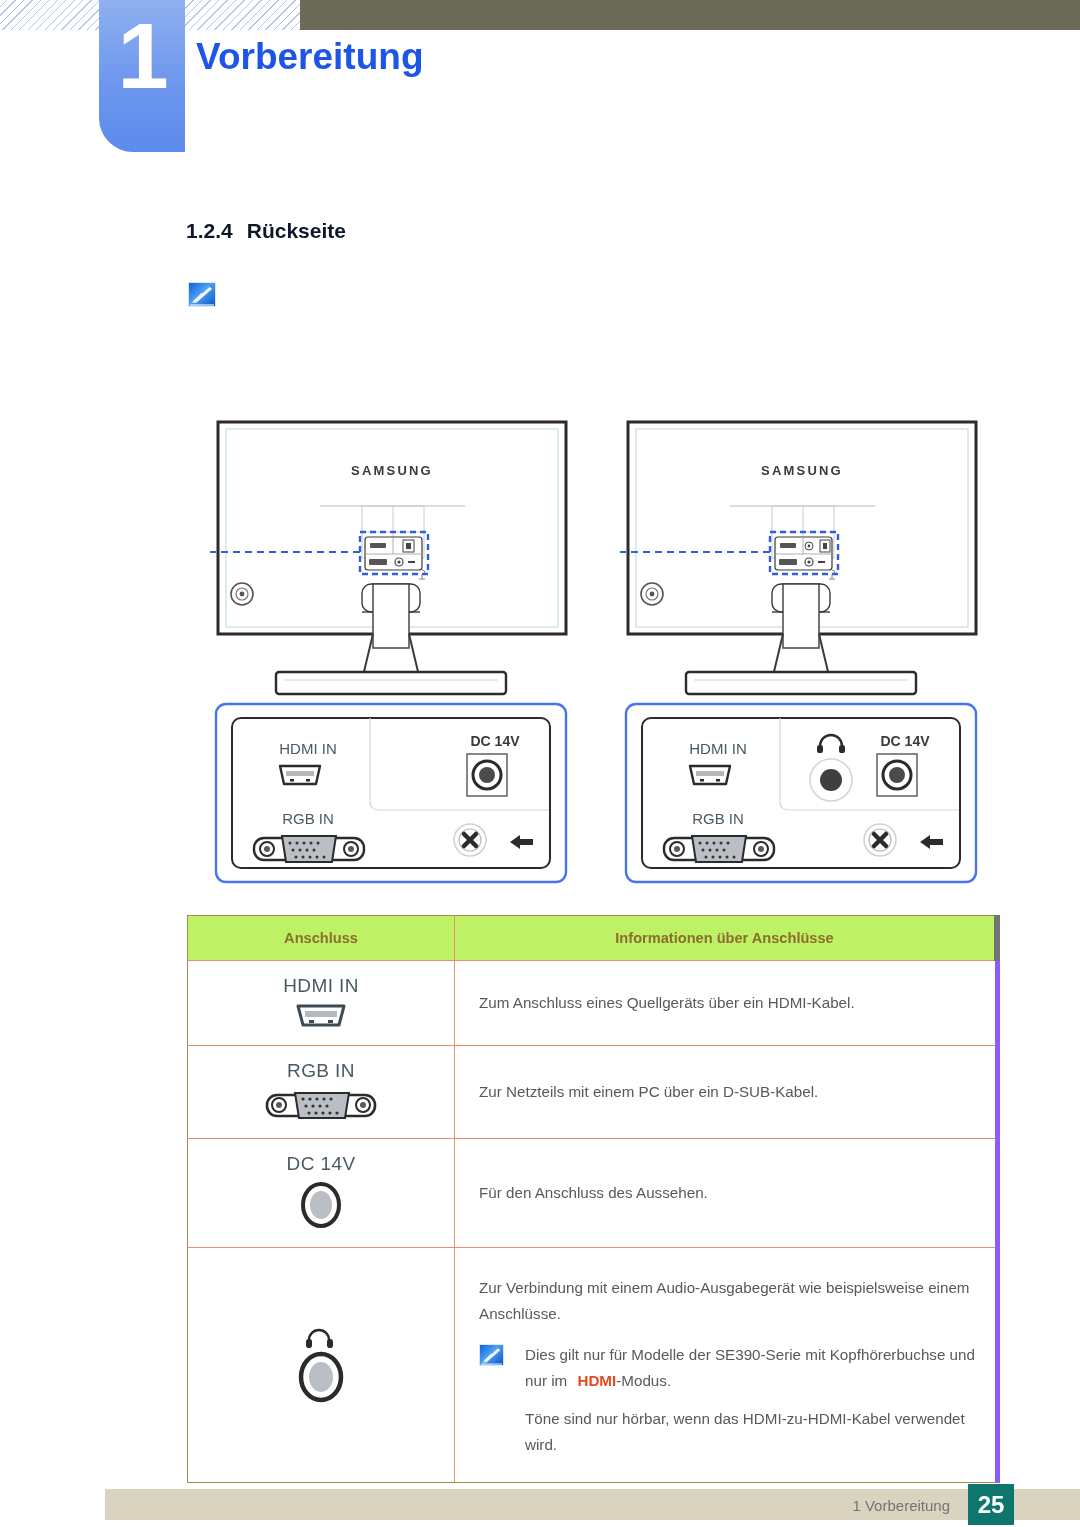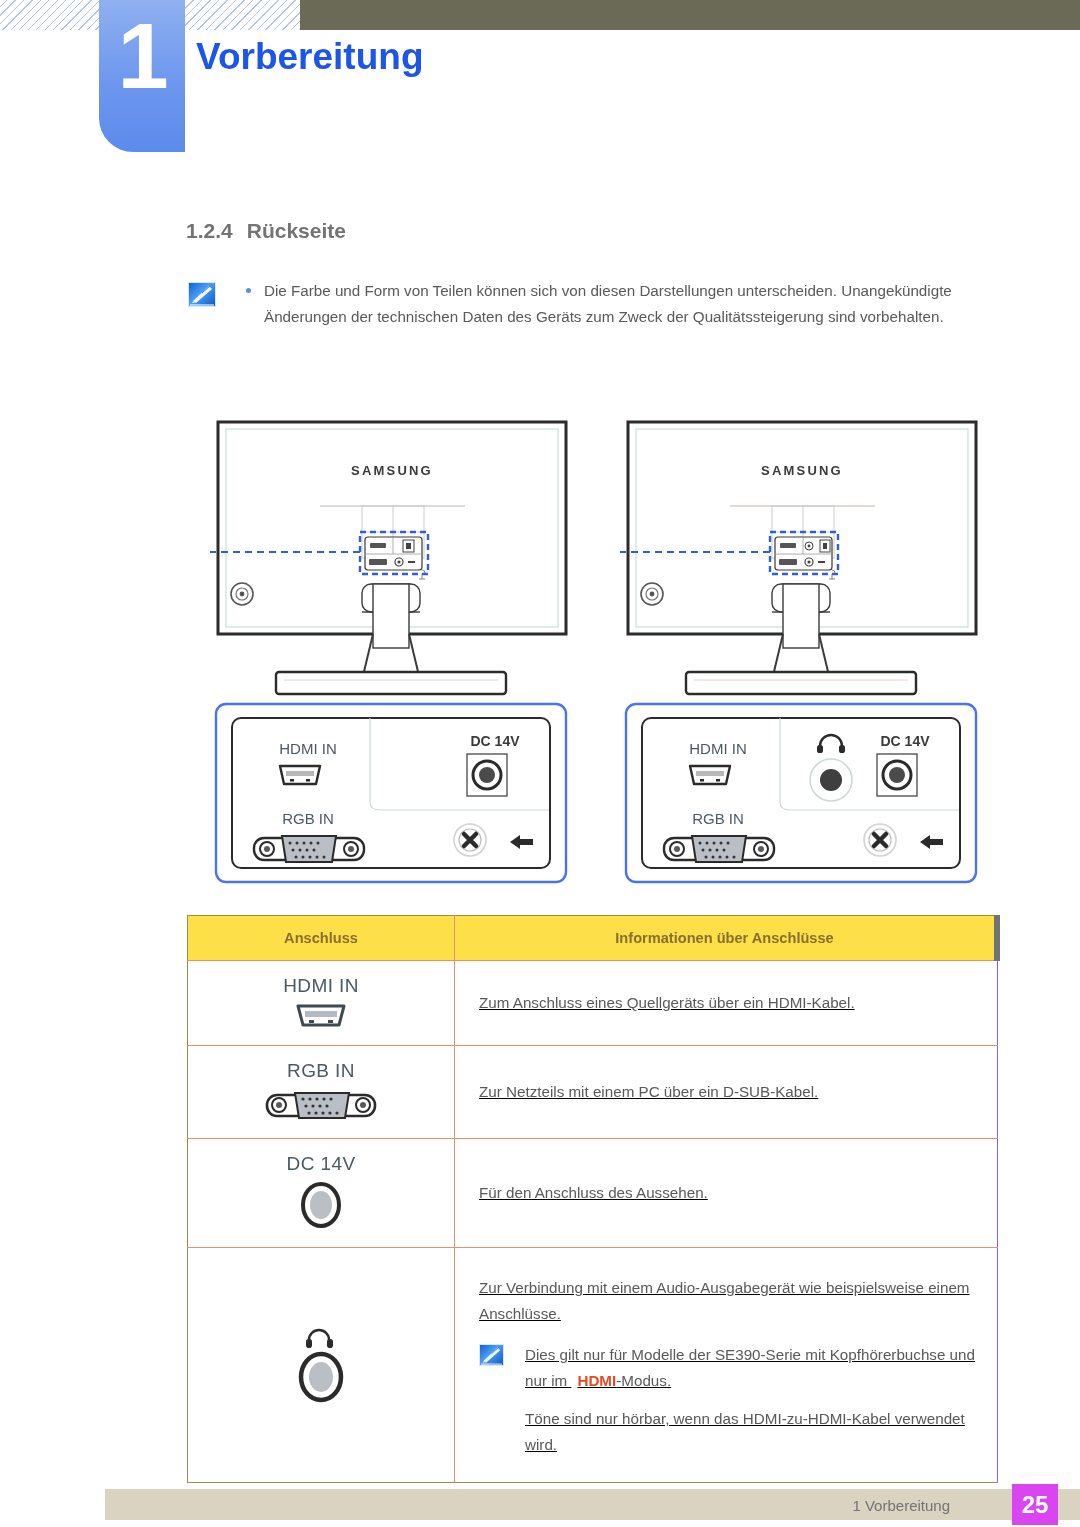--- a/index.html
+++ b/index.html
@@ -44,21 +44,21 @@
   .chapter-title{
     position:absolute;left:196px;top:36px;
     font-size:37px;font-weight:bold;color:#1c55e8;
     letter-spacing:0px;
     text-align:center;
   }
 
   
   .section-heading{
     position:absolute;left:186px;top:219px;
-    font-size:21px;font-weight:bold;color:#737373;
+    font-size:21px;font-weight:bold;color:#0f172a;
   }
   .section-heading .sec-num{margin-right:14px;}
 
   
   .note-block{position:absolute;left:186px;top:278px;width:820px;}
   .note-icon{
     position:absolute;left:2px;top:4px;width:28px;height:25px;
     background:linear-gradient(135deg,#0e63d6 0%,#4e9ff3 45%,#0b57c4 100%);
     border:1px solid #d9e6f7;
     box-sizing:border-box;
@@ -91,35 +91,35 @@
     border-collapse:collapse;
     border:1px solid #9a8b4f;
     box-sizing:border-box;
   }
   .port-table th,.port-table td{
     border:1px solid #e8906b;
     padding:0;
     vertical-align:middle;
   }
   .port-table thead th{
-    background:#fde047;
+    background:#bef264;
     color:#8a6d2f;
     font-size:14.6px;
     font-weight:bold;
     height:44px;
     border-top:1px solid #9a8b4f;
   }
   .port-table thead th:first-child{border-left:1px solid #9a8b4f;}
   .port-table thead th:last-child{border-right:6px solid #737373;}
   .port-table tbody td:first-child{
     width:266px;
     text-align:center;
     border-left:1px solid #9a8b4f;
   }
-  .port-table tbody td:last-child{border-right:1px solid #8b5cf6;text-decoration:underline;}
+  .port-table tbody td:last-child{border-right:5px solid #8b5cf6;}
   .port-table tbody tr:last-child td{border-bottom:1px solid #9a8b4f;}
   .cell-label{
     font-size:19px;color:#4a5a63;letter-spacing:.4px;
     margin-bottom:4px;display:block;
   }
   .cell-icon{display:flex;justify-content:center;align-items:center;}
   .cell-desc{
     font-size:15.2px;color:#58595b;line-height:26px;
     padding:12px 18px 12px 24px;
   }
@@ -138,23 +138,23 @@
   .footer-bar{
     position:absolute;left:105px;top:1489px;width:975px;height:31px;
     background:#d9d3c0;
   }
   .footer-text{
     position:absolute;right:130px;top:1497px;
     font-size:15px;color:#737373;
   }
   .footer-page{
     position:absolute;left:968px;top:1484px;width:46px;height:41px;
-    background:#d946ef;color:#ffffff;
+    background:#0f766e;color:#ffffff;
     font-size:24px;font-weight:bold;
-    display:flex;align-items:center;justify-content:center;margin-left:44px;
+    display:flex;align-items:center;justify-content:center;
   }
 </style>
 </head>
 <body>
 
 <div class="top-band">
   <div class="hatch"></div>
   <div class="olive"></div>
 </div>
 
@@ -171,21 +171,20 @@
 <div class="note-block">
   <div class="note-icon">
     <svg width="26" height="23" viewBox="0 0 26 23">
       <path d="M4 18 L20 3 L23 6 L7 20 Z" fill="#ffffff" opacity="0.92"></path>
       <path d="M3 20 L7 20 L4 18 Z" fill="#cfe3fb"></path>
       <path d="M1 21 L25 21 L25 23 L1 23 Z" fill="#ffffff" opacity="0.55"></path>
       <path d="M13 10 L22 2" stroke="#2b7de0" stroke-width="1" fill="none"></path>
     </svg>
   </div>
   <ul class="note-list">
-    <li>Die Farbe und Form von Teilen können sich von diesen Darstellungen unterscheiden. Unangekündigte Änderungen der technischen Daten des Geräts zum Zweck der Qualitätssteigerung sind vorbehalten.</li>
   </ul>
 </div>
 
 <div class="figures">
 
   <div class="fig left">
     <svg width="400" height="478" viewBox="0 0 400 478">
 
       <rect x="8" y="4" width="348" height="212" fill="#ffffff" stroke="#2b2b2b" stroke-width="3"></rect>
       <rect x="16" y="11" width="332" height="198" fill="#ffffff" stroke="#cfe3e0" stroke-width="1.4"></rect>

